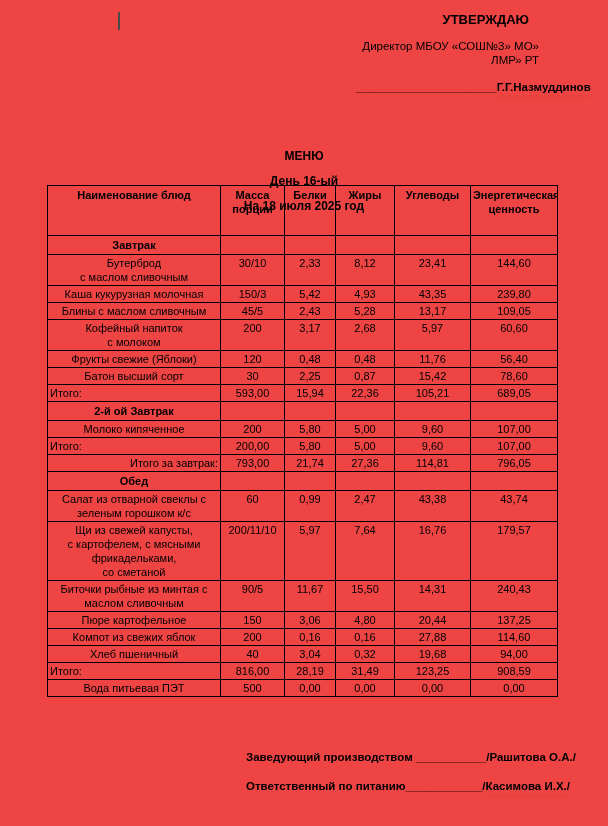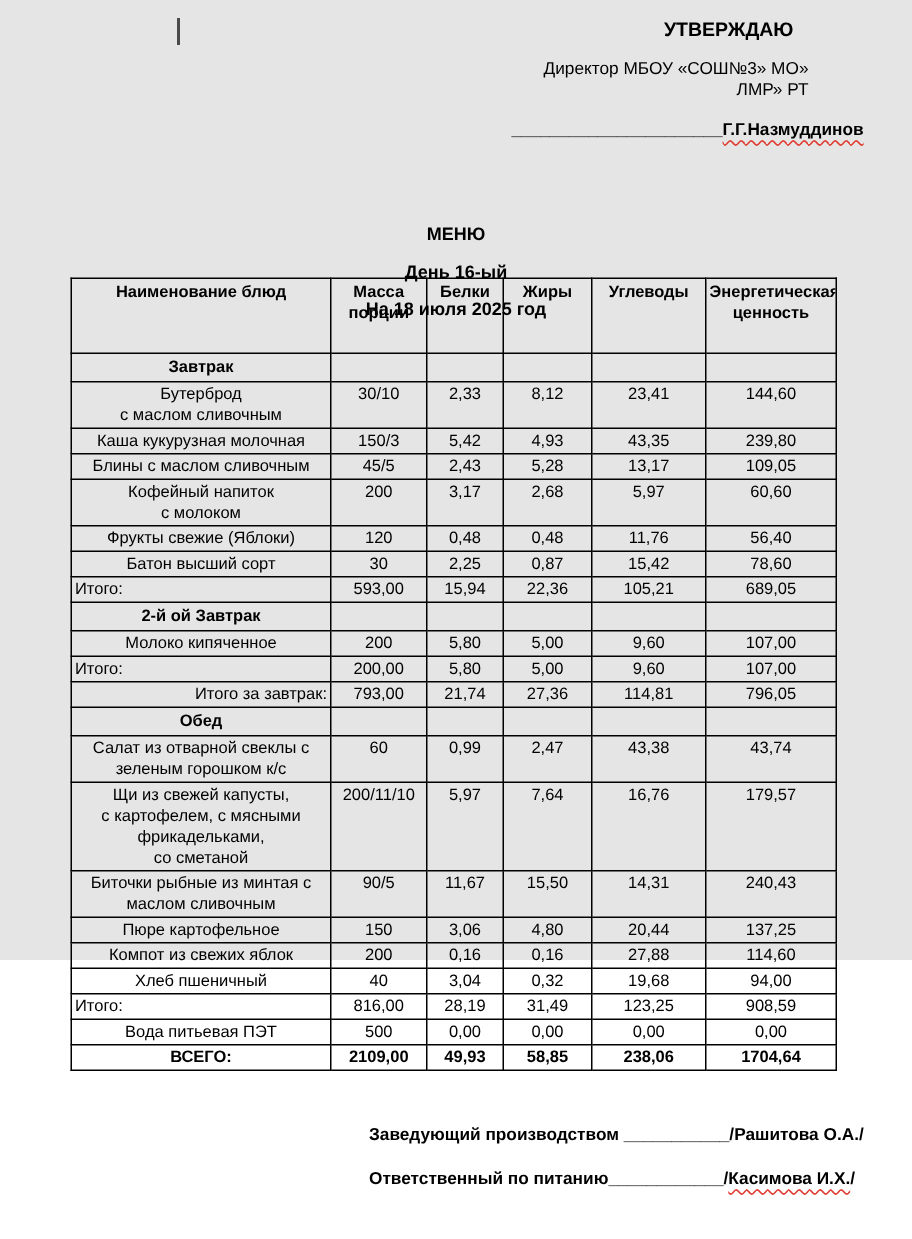--- a/index.html
+++ b/index.html
@@ -4,38 +4,38 @@
 <style>
   * { margin: 0; padding: 0; box-sizing: border-box; }
   html, body {
     width: 608px; height: 826px;
     background: #ffffff;
     font-family: "Liberation Sans", sans-serif;
     color: #000;
     overflow: hidden;
     position: relative;
   }
-  .page { position: relative; width: 608px; height: 640px; background: #e5e5e5; }
+  .page { position: relative; width: 608px; height: 826px; background: #ef4444; }
 
   
   .caret-mark {
     position: absolute; left: 118px; top: 12px;
     width: 1.5px; height: 18px; background: #4a4a4a;
   }
 
   
   .approval {
     position: absolute; top: 13px; left: 341px; width: 198px;
     font-size: 11.5px; line-height: 14px;
   }
   .approval-title {
     font-weight: bold; font-size: 13px; text-align: right; padding-right: 10px;
   }
   .approval-director { margin-top: 12px; text-align: right; }
-  .approval-signature { margin-top: 13px; text-align: right; font-weight: bold; }
+  .approval-signature { margin-top: 13px; text-align: right; font-weight: bold; margin-left: 15px; }
   .spellcheck {
     text-decoration-line: underline;
     text-decoration-style: wavy;
     text-decoration-color: #e03c31;
     text-decoration-thickness: 1px;
     text-underline-offset: 3px;
   }
 
   
   .menu-head {
@@ -294,28 +294,20 @@
           <td>908,59</td>
         </tr>
         <tr class="row-dish">
           <td>Вода питьевая ПЭТ</td>
           <td>500</td>
           <td>0,00</td>
           <td>0,00</td>
           <td>0,00</td>
           <td>0,00</td>
         </tr>
-        <tr class="row-grand">
-          <td>ВСЕГО:</td>
-          <td>2109,00</td>
-          <td>49,93</td>
-          <td>58,85</td>
-          <td>238,06</td>
-          <td>1704,64</td>
-        </tr>
       </tbody>
   </table>
 
   <div class="footer">
     <div class="footer-line1"><span>Заведующий производством </span><span>___________</span><span>/</span><span>Рашитова О.А.</span><span>/</span></div>
     <div class="footer-line2"><span>Ответственный по питанию</span><span>____________</span><span>/</span><span class="spellcheck">Касимова И.Х.</span><span>/</span></div>
   </div>
 
 </div>
 

